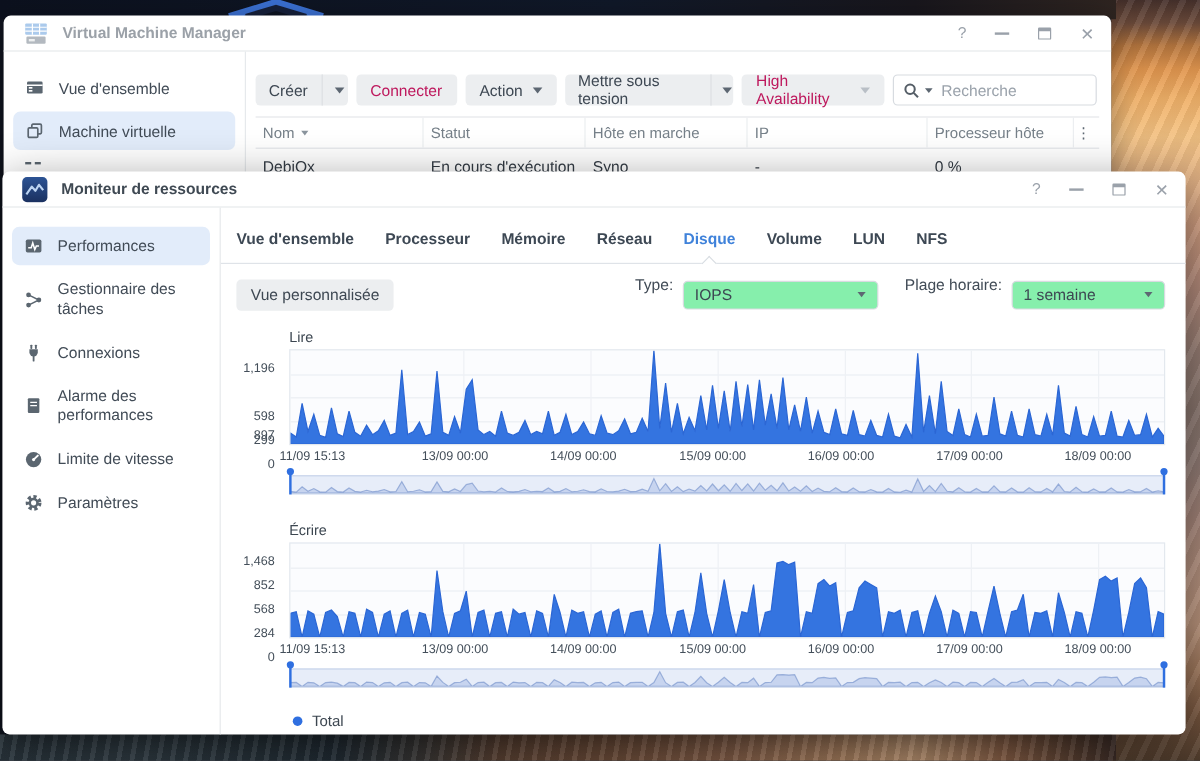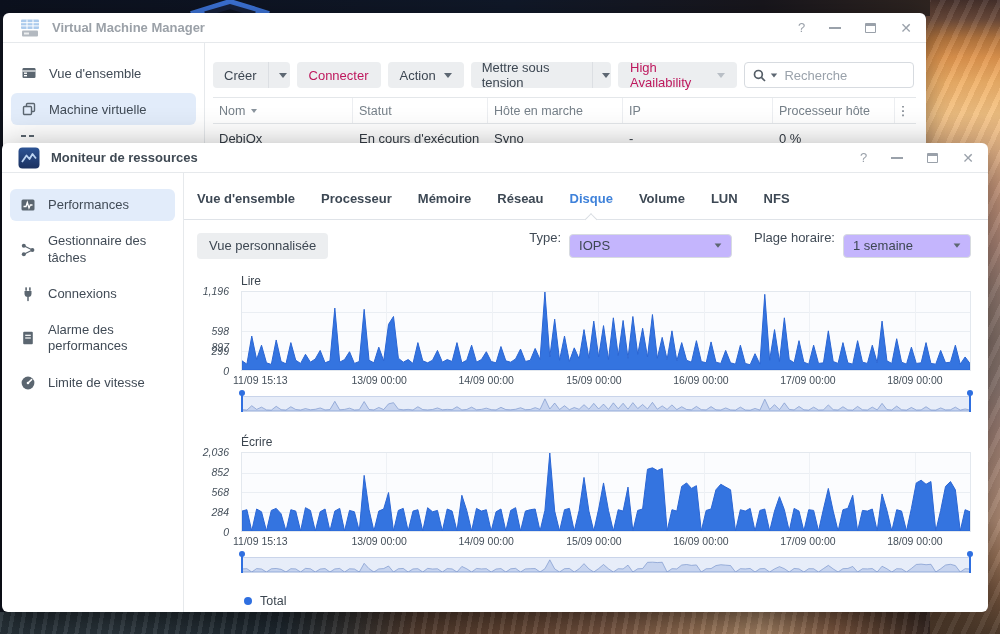--- a/index.html
+++ b/index.html
@@ -86,33 +86,33 @@
 
   .rm-tabs { display:flex; gap:26px; padding:18px 0 0 13px; border-bottom:1px solid #dfe3e8; position:relative; }
   .tab { font-size:13px; font-weight:bold; color:#3d4854; padding-bottom:13px; position:relative; cursor:default; }
   .tab.active { color:#3f82da; }
   .tab.active:after { content:""; position:absolute; left:50%; bottom:-5px; width:8px; height:8px;
     background:#fff; border-left:1px solid #d8dde2; border-top:1px solid #d8dde2;
     transform:translateX(-50%) rotate(45deg); }
 
   .controls-row { display:flex; align-items:center; padding:10px 17px 0 13px; }
   .ctrl-label { font-size:13px; color:#414b56; margin:0 8px 16px 22px; }
-  .select { height:24px; border:1px solid #d7dbe0; border-radius:4px; background:#c4b5fd;
+  .select { height:24px; border:1px solid #d7dbe0; border-radius:4px; background:#86efac;
     display:flex; align-items:center; padding:0 9px; font-size:13px; color:#3d4752; cursor:default; }
   .select .caret { margin-left:auto; transform:scale(.85); }
   .sel-type { width:163px; }
   .sel-range { width:128px; }
 
   .chart-title { font-size:12px; color:#3c4650; margin:13px 0 3px 57px; }
   .plot-row { position:relative; margin:0 17px 0 57px; }
   .plot { position:relative; height:80px; background:#fbfcfe; border:1px solid #e3e8ee; overflow:hidden; }
   .plot svg { position:absolute; inset:0; width:100%; height:100%; display:block; }
   .gridline-h { position:absolute; left:0; right:0; height:0; border-top:1px solid #eaeef3; }
   .gridline-v { position:absolute; top:0; bottom:0; width:0; border-left:1px solid #eef1f5; }
-  .ylabels { position:absolute; left:-57px; top:0; width:50px; height:100%;font-style:italic; }
+  .ylabels { position:absolute; left:-57px; top:16px; width:50px; height:100%; }
   .ylabel { position:absolute; right:5px; font-size:10.5px; color:#444f5a; transform:translateY(-50%); }
   .xlabels { position:relative; margin:3px 17px 0 49px; height:13px; }
   .xlabel { position:absolute; top:0; font-size:10.5px; color:#444f5a; white-space:nowrap;
     transform:translateX(-50%); }
   .xlabel.first { transform:none; }
 
   .brush { position:relative; margin:9px 17px 0 57px; height:16px; background:#e7edf9;
     border:1px solid #c9d4ea; }
   .brush svg { position:absolute; inset:0; width:100%; height:100%; display:block; }
   .brush-handle { position:absolute; top:-6px; width:2px; height:21px; background:#2f6fe0; cursor:ew-resize; }
@@ -311,20 +311,29 @@
       <div class="side-item">
         <span class="icon">
           <svg class="ic" width="16" height="16" viewBox="0 0 16 16">
             <circle cx="8" cy="8" r="6.4" fill="#5b6670"></circle>
             <line x1="8" y1="8" x2="11.6" y2="4.6" stroke="#fff" stroke-width="1.5" stroke-linecap="round"></line>
             <circle cx="8" cy="8" r="1.3" fill="#fff"></circle>
           </svg>
         </span>
         <span class="label">Limite de vitesse</span>
       </div>
+      <div class="side-item">
+        <span class="icon">
+          <svg class="ic" width="16" height="16" viewBox="0 0 16 16">
+            <circle cx="8" cy="8" r="5.1" fill="none" stroke="#5b6670" stroke-width="3" stroke-dasharray="2.6 2.05"></circle>
+            <circle cx="8" cy="8" r="3.2" fill="none" stroke="#5b6670" stroke-width="2.1"></circle>
+          </svg>
+        </span>
+        <span class="label">Paramètres</span>
+      </div>
     </div>
 
     <div class="content">
       <div class="rm-tabs">
         <span class="tab">Vue d'ensemble</span>
         <span class="tab">Processeur</span>
         <span class="tab">Mémoire</span>
         <span class="tab">Réseau</span>
         <span class="tab active">Disque</span>
         <span class="tab">Volume</span>
@@ -385,21 +394,21 @@
           </svg>
         <div class="brush-handle bh-left"></div>
         <div class="brush-handle bh-right"></div>
       </div>
 
       <div class="chart-gap"></div>
 
       <div class="chart-title">Écrire</div>
       <div class="plot-row">
         <div class="ylabels" id="ylabels-1">
-            <div class="ylabel" style="top: 0%;">2,036</div>
+            <div class="ylabel" style="top: 0%;">1,468</div>
             <div class="ylabel" style="top: 25%;">852</div>
             <div class="ylabel" style="top: 50%;">568</div>
             <div class="ylabel" style="top: 75%;">284</div>
             <div class="ylabel" style="top: 100%;">0</div>
           </div>
         <div class="plot" id="plot-1">
             <div class="gridline-h" style="top: 25%;"></div>
             <div class="gridline-h" style="top: 50%;"></div>
             <div class="gridline-h" style="top: 75%;"></div>
             <div class="gridline-v" style="left: 19.8%;"></div>

